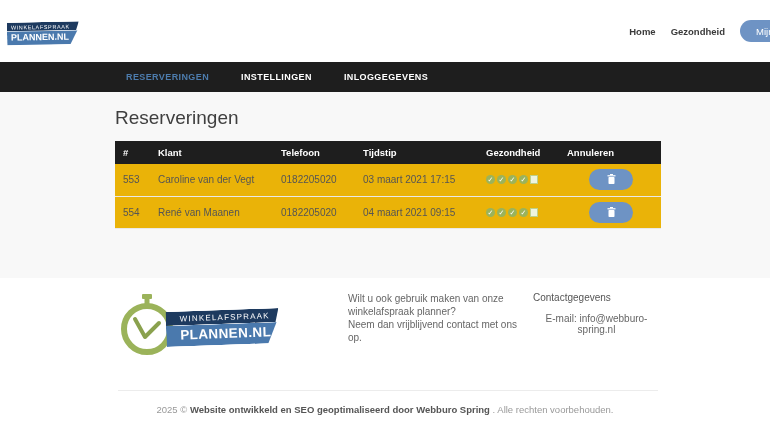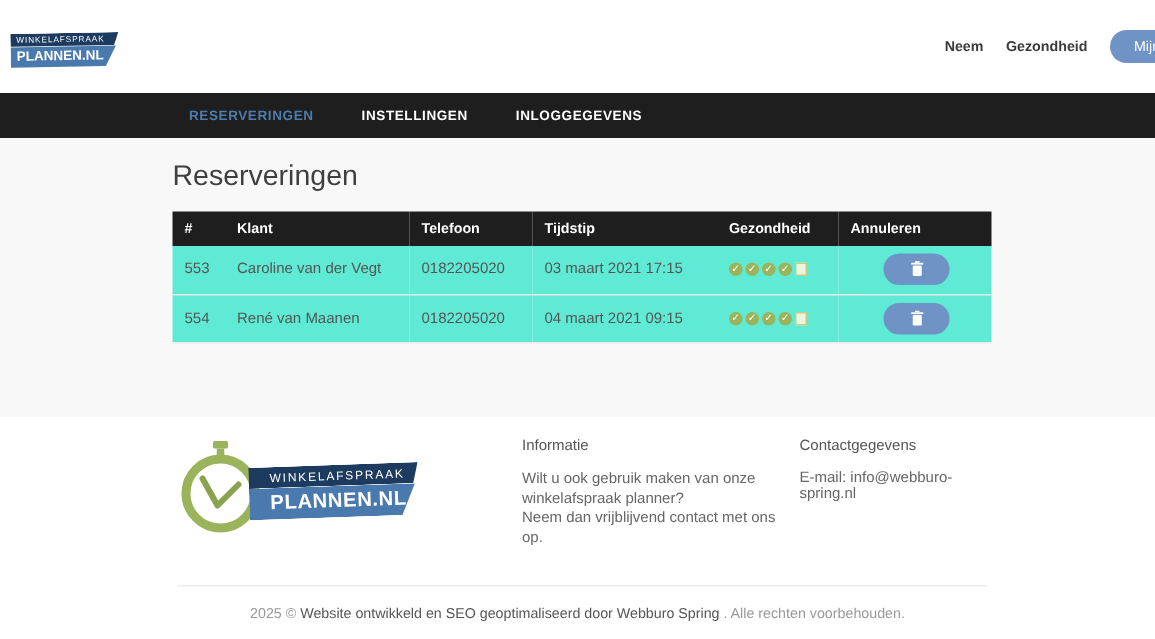--- a/index.html
+++ b/index.html
@@ -24,64 +24,64 @@
   .nav-item.active { color:#4d7cad; }
 
   
   .main { background:#f8f8f8; height:186px; padding:15px 110px 0 115px; }
   .page-title { font-size:19px; font-weight:400; color:#3f3f3f; }
   .page-sub { margin-top:9px; font-size:10.5px; color:#555; }
 
   table.resv { border-collapse:collapse; margin-top:12px; width:546px; table-layout:fixed; }
   table.resv th { background:#1e1e1e; color:#fff; font-size:9.5px; font-weight:700;
     text-align:left; padding:6px 8px; }
-  table.resv td { background:#5eead4; font-size:10px; color:#555; padding:0 8px;
+  table.resv td { background:#eab308; font-size:10px; color:#555; padding:0 8px;
     height:32px; border-bottom:1px solid #e9e9e9; }
   .col-id{width:35px}.col-klant{width:123px}.col-tel{width:82px}.col-tijd{width:123px}.col-gez{width:81px}.col-ann{width:102px}
 
   .health { display:flex; align-items:center; gap:2px; }
   .chk { width:9px; height:9px; border-radius:50%; background:#9bb35a; color:#fff;
     font-size:7px; line-height:9px; text-align:center; display:inline-block; }
   .chk::before { content:"✓"; }
   .doc { width:8px; height:9px; border:1px solid #bdd08c; background:#eef4df; display:inline-block; }
 
   .trash-btn { width:44px; height:21px; border:none; border-radius:11px; background:#6e93c4;
     display:flex; align-items:center; justify-content:center; cursor:pointer; margin-left:22px; }
 
   
   .footer { background:#fff; padding-top:14px; }
   .footer-cols { display:flex; padding:0 110px 0 118px; }
   .fcol-logo { width:230px; position:relative; height:84px; }
   .fcol-info { width:185px; }
   .fcol-contact { flex:1; }
   .fhead { font-size:10px; color:#555; margin-bottom:10px; }
   .fline { font-size:10px; color:#666; line-height:1.3; }
-  .fcontact-line { font-size:10px; color:#666; margin-bottom:8px; }
+  .fcontact-line { font-size:10px; color:#666; margin-bottom:8px;text-align:center; }
 
   .logo-lg { position:absolute; left:48px; top:18px; transform:rotate(-2deg); }
   .logo-lg .strip { background:#1d3a5f; color:#fff; font-size:8px; letter-spacing:1.2px;
     padding:3px 8px 2px 14px; clip-path:polygon(0 0,100% 0,97% 100%,0 100%); white-space:nowrap; }
   .logo-lg .flagmain { background:#4a79ad; color:#fff; font-size:13.5px; font-weight:700; letter-spacing:.4px;
     padding:2px 8px 4px 14px; clip-path:polygon(0 0,98% 0,90% 100%,0 100%); white-space:nowrap; }
   .watch { position:absolute; left:0; top:0; }
 
   .fdivider { height:1px; background:#ececec; margin:14px 112px 0 118px; }
   .copyright { margin-top:13px; text-align:center; font-size:9.5px; color:#999; }
-  .copyright .strong { color:#555; font-weight:400; cursor:pointer; }
+  .copyright .strong { color:#555; font-weight:700; cursor:pointer; }
 </style>
 </head>
 <body>
 
 <div class="topbar">
   <div class="logo-sm">
     <div class="strip">WINKELAFSPRAAK</div>
     <div class="flagmain">PLANNEN.NL</div>
   </div>
   <div class="topbar-right">
-    <a class="toplink">Neem</a>
+    <a class="toplink">Home</a>
     <a class="toplink">Gezondheid</a>
     <button class="pill-btn">Mijn</button>
   </div>
 </div>
 
 <div class="navbar">
   <a class="nav-item active">RESERVERINGEN</a>
   <a class="nav-item">INSTELLINGEN</a>
   <a class="nav-item">INLOGGEGEVENS</a>
 </div>
@@ -170,21 +170,20 @@
         <circle cx="29" cy="37" r="23" fill="#fff" stroke="#9bb35a" stroke-width="6"></circle>
         <path d="M17 27 L27 45 L41 31" fill="none" stroke="#8aa14e" stroke-width="4" stroke-linecap="round" stroke-linejoin="round"></path>
       </svg>
       <div class="logo-lg">
         <div class="strip">WINKELAFSPRAAK</div>
         <div class="flagmain">PLANNEN.NL</div>
       </div>
     </div>
 
     <div class="fcol-info">
-      <div class="fhead">Informatie</div>
       <div class="fline">Wilt u ook gebruik maken van onze</div>
       <div class="fline">winkelafspraak planner?</div>
       <div class="fline">Neem dan vrijblijvend contact met ons op.</div>
     </div>
 
     <div class="fcol-contact">
       <div class="fhead">Contactgegevens</div>
       <div class="fcontact-line">E-mail: info@webburo-spring.nl</div>
     </div>
   </div>

